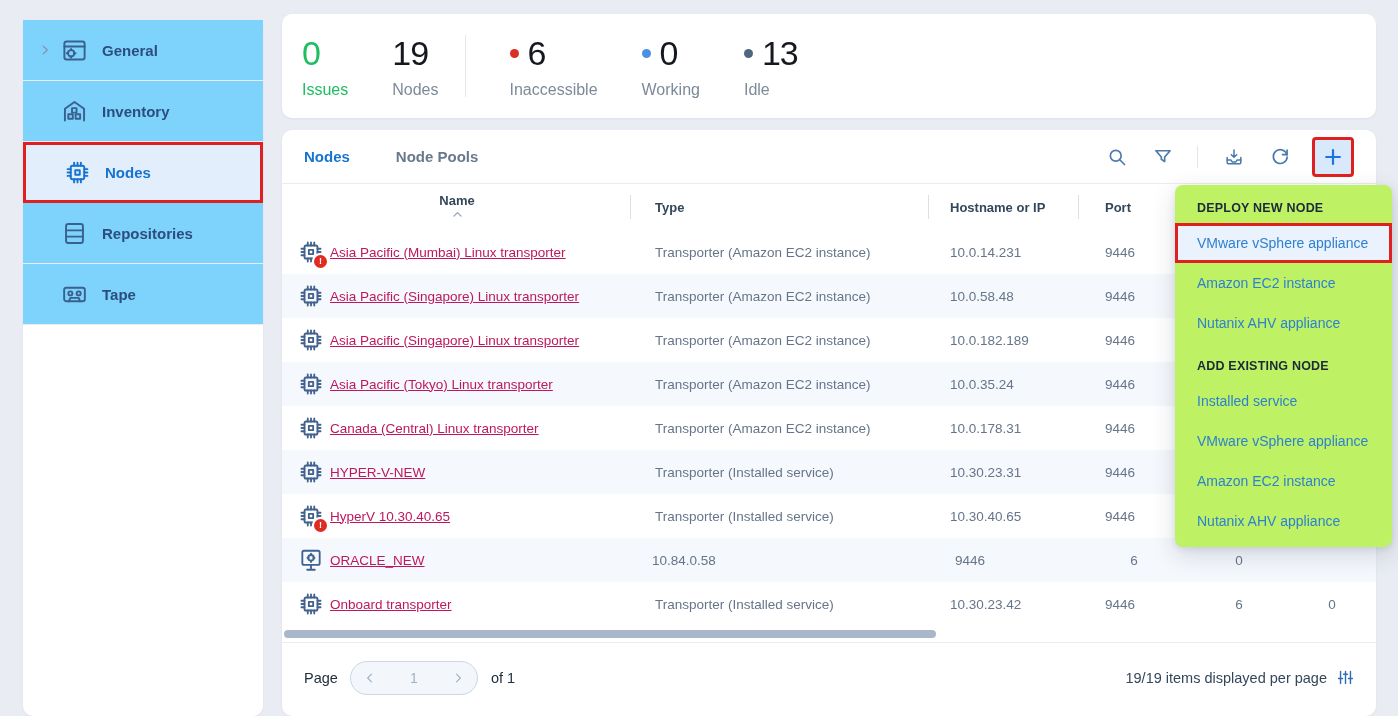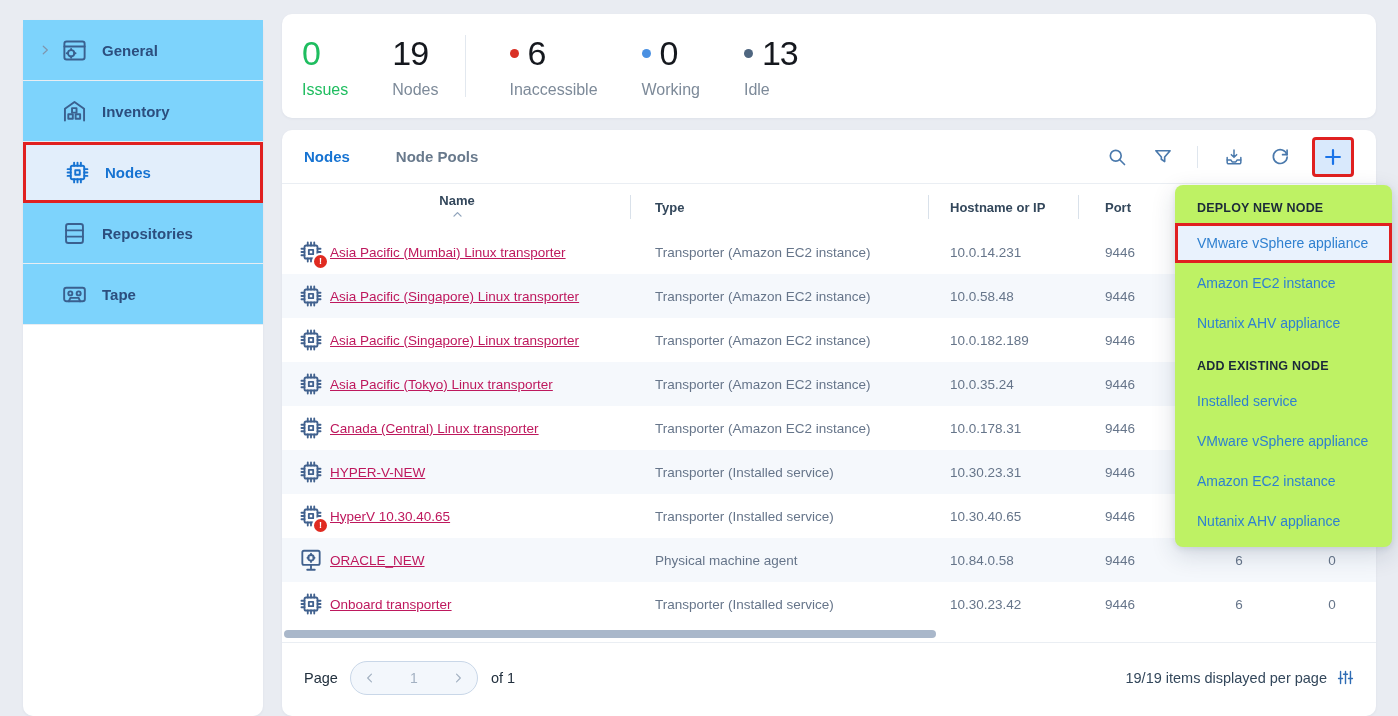--- a/index.html
+++ b/index.html
@@ -445,21 +445,20 @@
 
             <svg class="ic" viewBox="0 0 24 24" stroke-width="1.7">
               <rect x="4" y="3.5" width="16" height="13" rx="1.5"></rect>
               <circle cx="12" cy="10" r="2.6"></circle>
               <path d="M12 6.1v1.2M12 12.7v1.2M8.7 10h1.2M14.1 10h1.2M12 16.5v3M8.5 21h7"></path>
             </svg>
 
           </span>
         </div>
         <div class="name-cell">ORACLE_NEW</div>
-        <div class="type-cell">Physical machine agent</div>
         <div class="ip-cell">10.84.0.58</div>
         <div class="port-cell">9446</div>
         <div class="c5-cell">6</div>
         <div class="c6-cell">0</div>
       </div>
 
       <div class="row grid-cols">
         <div class="icon-cell">
           <span class="row-icon">
             <svg class="ic" viewBox="0 0 24 24" stroke-width="1.7">

